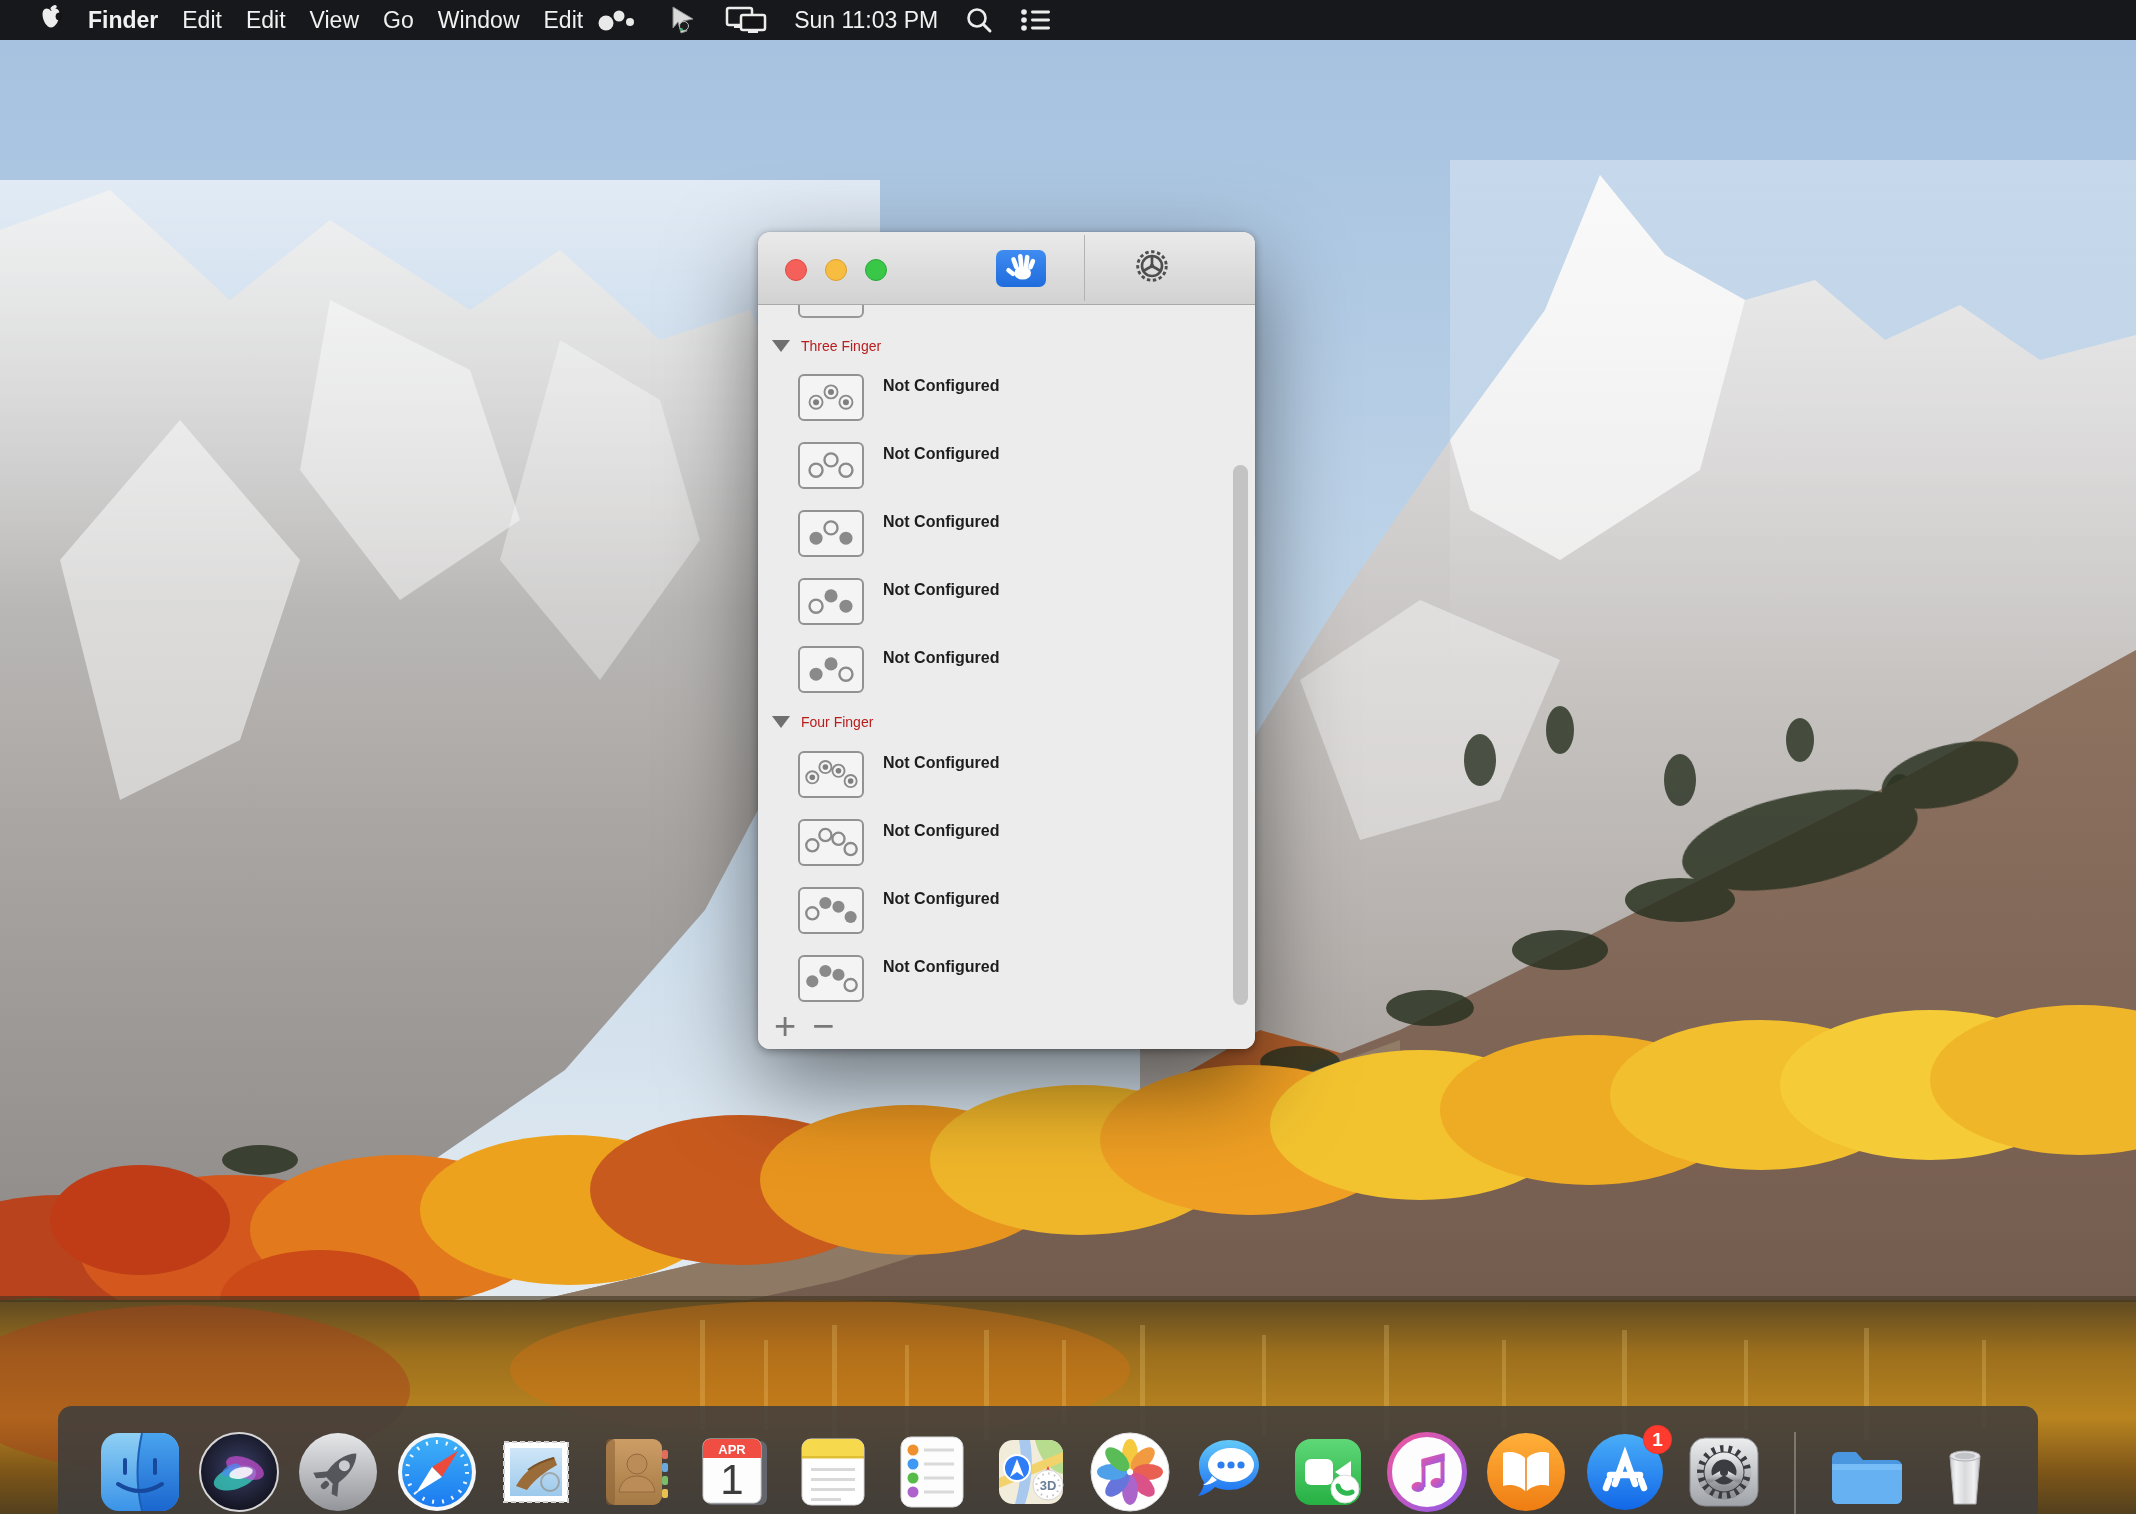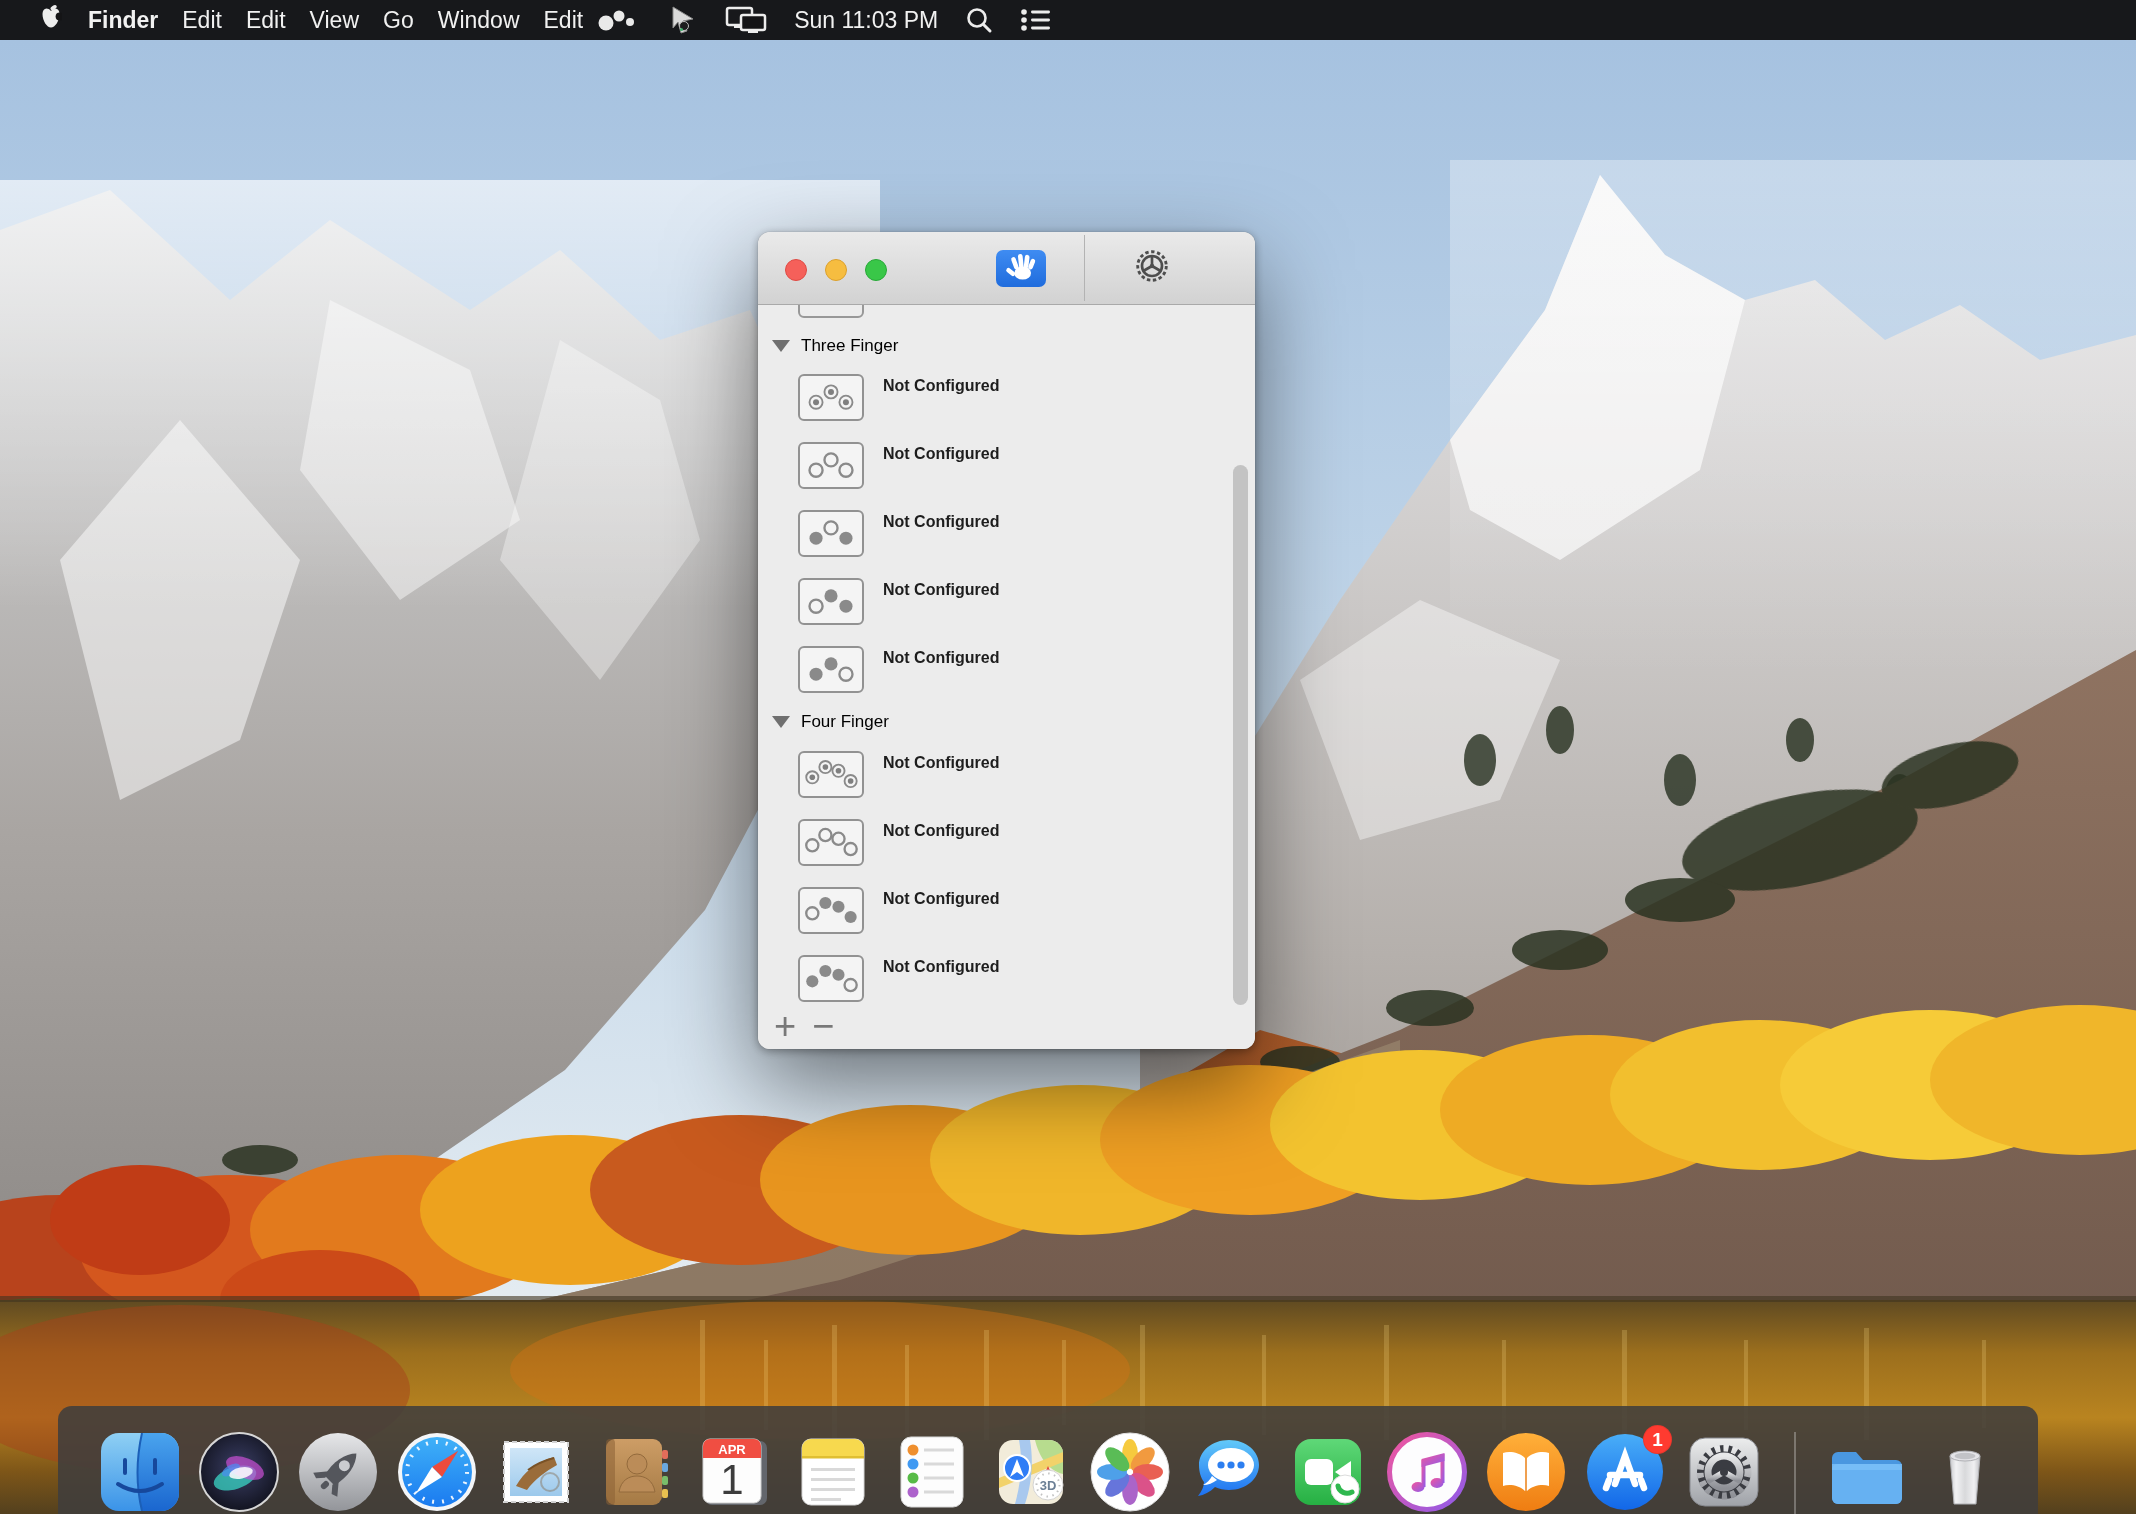--- a/index.html
+++ b/index.html
@@ -34,21 +34,21 @@
   .tb-trackpad{position:absolute;left:238px;top:18px;width:50px;height:37px;border-radius:7px;
     background:linear-gradient(#3f8cf2,#1f6cdd);display:flex;align-items:center;justify-content:center}
   .tb-sep{position:absolute;left:326px;top:3px;bottom:3px;width:1px;background:#b3b3b3}
   .tb-gear{position:absolute;left:372px;top:14px;width:44px;height:44px;display:flex;align-items:center;justify-content:center}
   .list{position:absolute;left:0;right:0;top:73px;bottom:0;overflow:hidden;background:#ececec}
   .partial-box{position:absolute;left:40px;top:-34px;width:62px;height:43px;
     border:2px solid #989898;border-radius:6px}
   .section{position:absolute;left:14px;display:flex;align-items:center;gap:11px;height:26px}
   .disclosure{width:0;height:0;border-left:9px solid transparent;border-right:9px solid transparent;
     border-top:12px solid #6f6f6f}
-  .sec-label{font-size:17px;color:#000000}
+  .sec-label{font-size:14px;color:#b91c1c}
   .grow{position:absolute;left:40px;display:flex;gap:19px;align-items:flex-start}
   .gbox{width:62px;height:43px;border:2px solid #929292;border-radius:6px;background:#f4f4f4;
     display:flex;align-items:center;justify-content:center}
   .glabel{font-size:16px;font-weight:700;color:#1d1d1d;margin-top:3px;white-space:nowrap}
   .scroll-thumb{position:absolute;right:7px;top:160px;width:15px;height:540px;border-radius:8px;background:#c3c3c3}
   .win-footer{position:absolute;left:16px;bottom:4px;display:flex;gap:16px;align-items:center;
     color:#787878;font-size:38px;font-weight:300}
   .wf-btn{line-height:38px;cursor:default}
   
   .dock{position:absolute;left:58px;bottom:0;width:1980px;height:108px;z-index:40;

